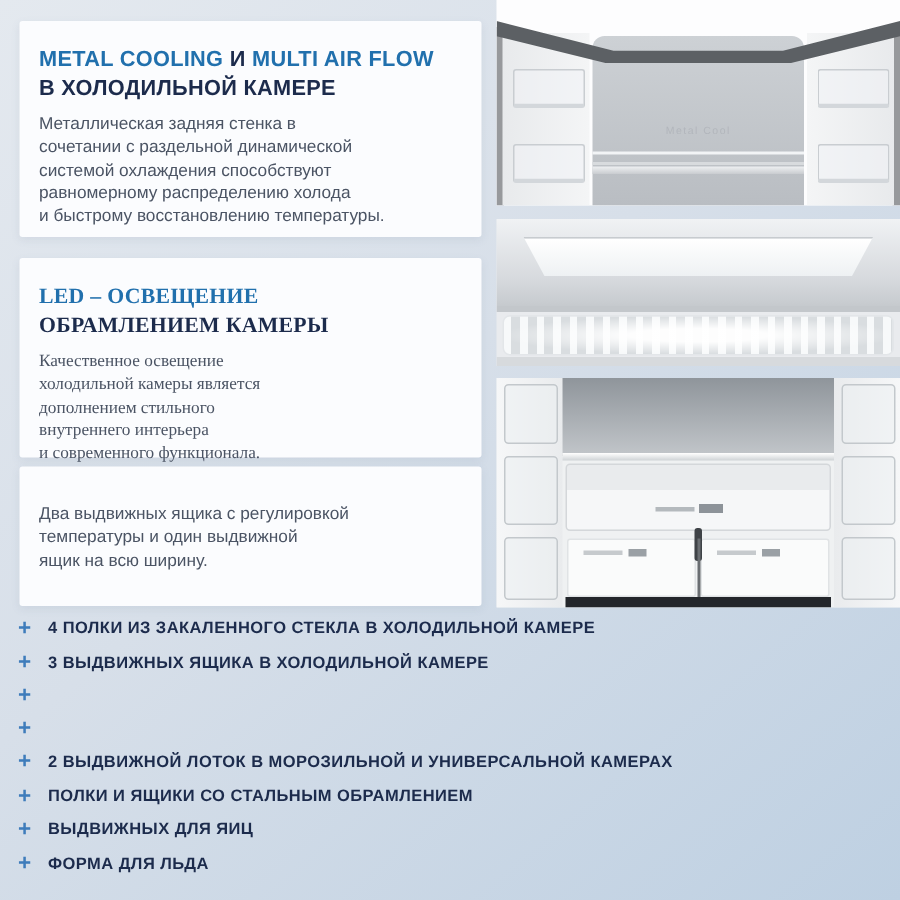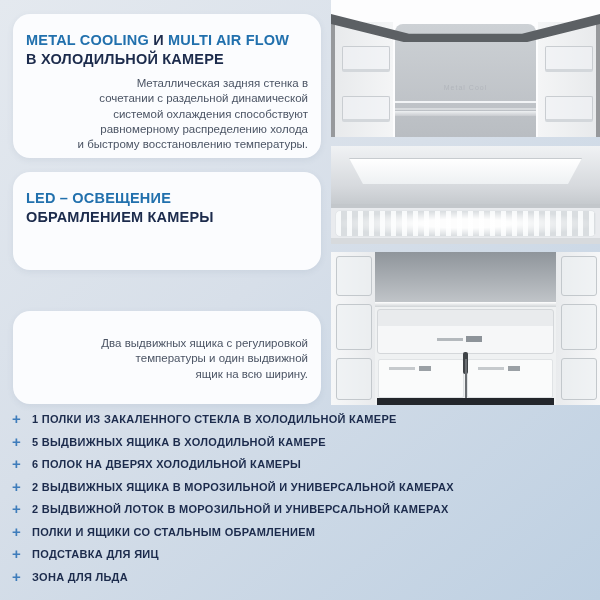--- a/index.html
+++ b/index.html
@@ -14,35 +14,35 @@
   *{margin:0;padding:0;box-sizing:border-box;}
   html,body{width:600px;height:600px;}
   body{
     font-family:"Liberation Sans", sans-serif;
     background:linear-gradient(140deg, var(--bg-top) 0%, #d7dfe9 45%, var(--bg-bottom) 100%);
     position:relative;overflow:hidden;
   }
   
   .card{
     position:absolute;left:13px;width:308px;
-    background:var(--card-bg);border-radius:17px;
+    background:var(--card-bg);border-radius:2px;
     padding:17px 13px 12px 13px;
     box-shadow:0 2px 6px rgba(90,110,140,0.10);
   }
   #card1{top:14px;height:144px;}
-  #card2{top:172px;height:98px;}
+  #card2{top:172px;height:133px;font-family:Liberation Serif, serif;}
   #card3{top:311px;height:93px;}
   .card-title{
     font-size:14.5px;font-weight:bold;line-height:1.28;
     letter-spacing:0.2px;color:var(--navy);
   }
   .card-title .accent{color:var(--accent-blue);}
   .card-body{
     margin-top:8px;font-size:11.5px;line-height:1.33;
-    color:var(--body-text);white-space:pre-line;text-align:right;
+    color:var(--body-text);white-space:pre-line;
   }
   
   .photo{position:absolute;left:331px;width:269px;overflow:hidden;background:#fdfdfe;}
   #photo1{top:0;height:137px;}
   #photo2{top:146px;height:98px;background:#e9ebee;}
   #photo3{top:252px;height:153px;background:#eff1f2;}
   .abs{position:absolute;}
   
   .p1-edge{left:0;top:18px;bottom:0;width:5px;background:#97999c;}
   .p1-edge.r{left:auto;right:0;}
@@ -111,20 +111,25 @@
 системой охлаждения способствуют
 равномерному распределению холода
 и быстрому восстановлению температуры.</div>
 </div>
 
 <div class="card" id="card2">
   <div class="card-title">
     <div class="accent">LED – ОСВЕЩЕНИЕ</div>
     <div>ОБРАМЛЕНИЕМ КАМЕРЫ</div>
   </div>
+  <div class="card-body">Качественное освещение
+холодильной камеры является
+дополнением стильного
+внутреннего интерьера
+и современного функционала.</div>
 </div>
 
 <div class="card" id="card3">
   <div class="card-body">Два выдвижных ящика с регулировкой
 температуры  и один выдвижной
 ящик на всю ширину.</div>
 </div>
 
 <div class="photo" id="photo1">
   <div class="abs p1-edge"></div>
@@ -180,43 +185,41 @@
     <div class="abs p3-label2"></div>
   </div>
   <div class="abs p3-handle"></div>
   <div class="abs p3-divider"></div>
   <div class="abs p3-slot"></div>
 </div>
 
 <div class="features">
   <div class="feature">
     <span class="plus">+</span>
-    <span class="label">1 ПОЛКИ ИЗ ЗАКАЛЕННОГО СТЕКЛА В ХОЛОДИЛЬНОЙ КАМЕРЕ</span>
-  </div>
-  <div class="feature">
-    <span class="plus">+</span>
-    <span class="label">5 ВЫДВИЖНЫХ ЯЩИКА В ХОЛОДИЛЬНОЙ КАМЕРЕ</span>
-  </div>
-  <div class="feature">
-    <span class="plus">+</span>
-    <span class="label">6 ПОЛОК НА ДВЕРЯХ ХОЛОДИЛЬНОЙ КАМЕРЫ</span>
-  </div>
-  <div class="feature">
-    <span class="plus">+</span>
-    <span class="label">2 ВЫДВИЖНЫХ ЯЩИКА В МОРОЗИЛЬНОЙ И УНИВЕРСАЛЬНОЙ КАМЕРАХ</span>
+    <span class="label">4 ПОЛКИ ИЗ ЗАКАЛЕННОГО СТЕКЛА В ХОЛОДИЛЬНОЙ КАМЕРЕ</span>
+  </div>
+  <div class="feature">
+    <span class="plus">+</span>
+    <span class="label">3 ВЫДВИЖНЫХ ЯЩИКА В ХОЛОДИЛЬНОЙ КАМЕРЕ</span>
+  </div>
+  <div class="feature">
+    <span class="plus">+</span>
+  </div>
+  <div class="feature">
+    <span class="plus">+</span>
   </div>
   <div class="feature">
     <span class="plus">+</span>
     <span class="label">2 ВЫДВИЖНОЙ ЛОТОК В МОРОЗИЛЬНОЙ И УНИВЕРСАЛЬНОЙ КАМЕРАХ</span>
   </div>
   <div class="feature">
     <span class="plus">+</span>
     <span class="label">ПОЛКИ И ЯЩИКИ СО СТАЛЬНЫМ ОБРАМЛЕНИЕМ</span>
   </div>
   <div class="feature">
     <span class="plus">+</span>
-    <span class="label">ПОДСТАВКА ДЛЯ ЯИЦ</span>
-  </div>
-  <div class="feature">
-    <span class="plus">+</span>
-    <span class="label">ЗОНА ДЛЯ ЛЬДА</span>
+    <span class="label">ВЫДВИЖНЫХ ДЛЯ ЯИЦ</span>
+  </div>
+  <div class="feature">
+    <span class="plus">+</span>
+    <span class="label">ФОРМА ДЛЯ ЛЬДА</span>
   </div>
 </div>
 
 </body></html>

